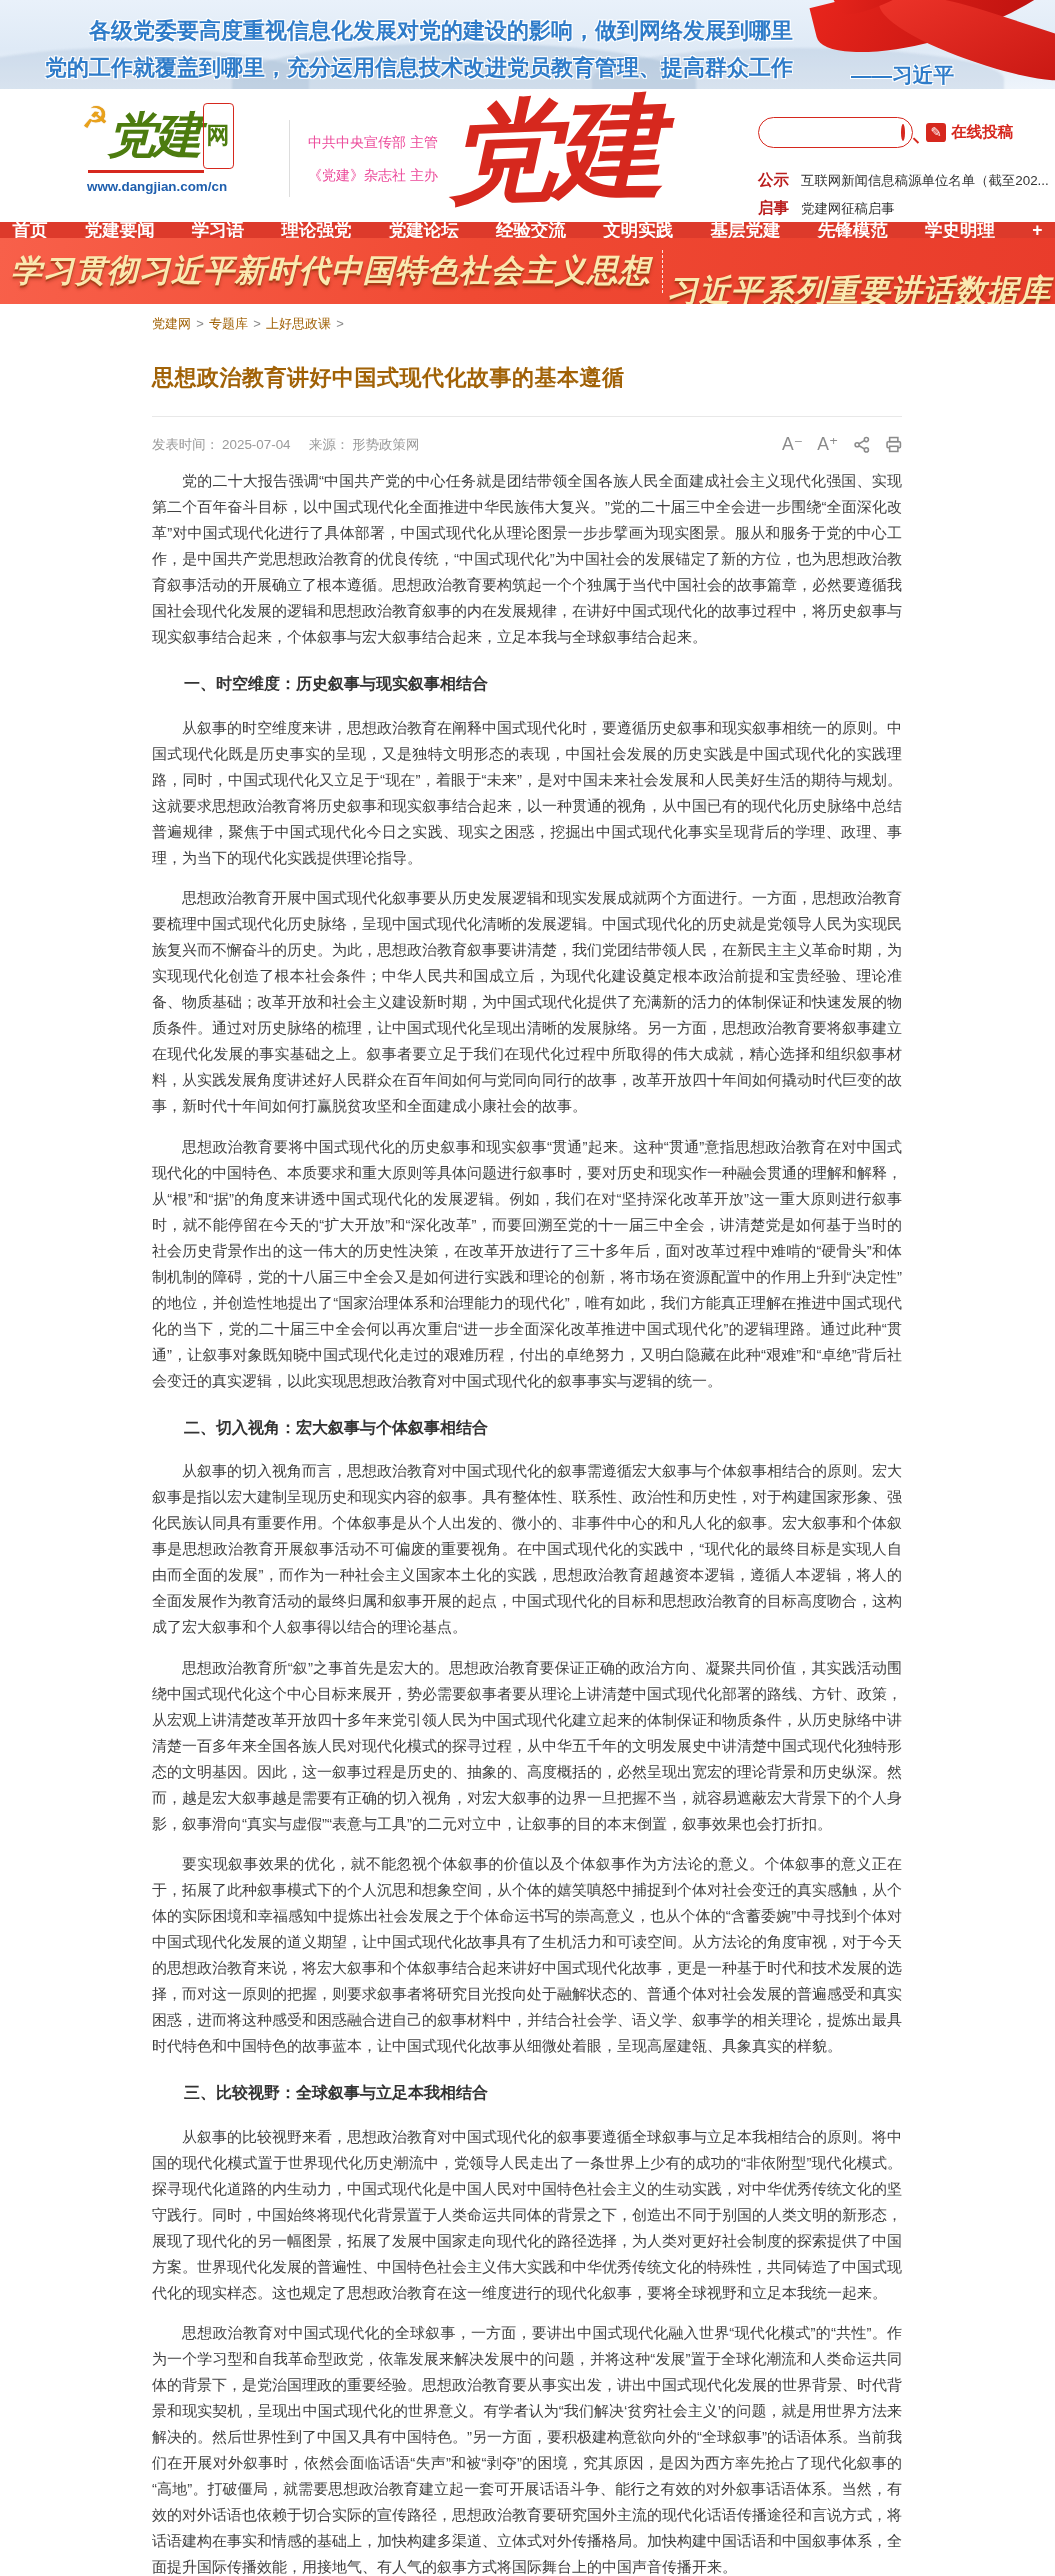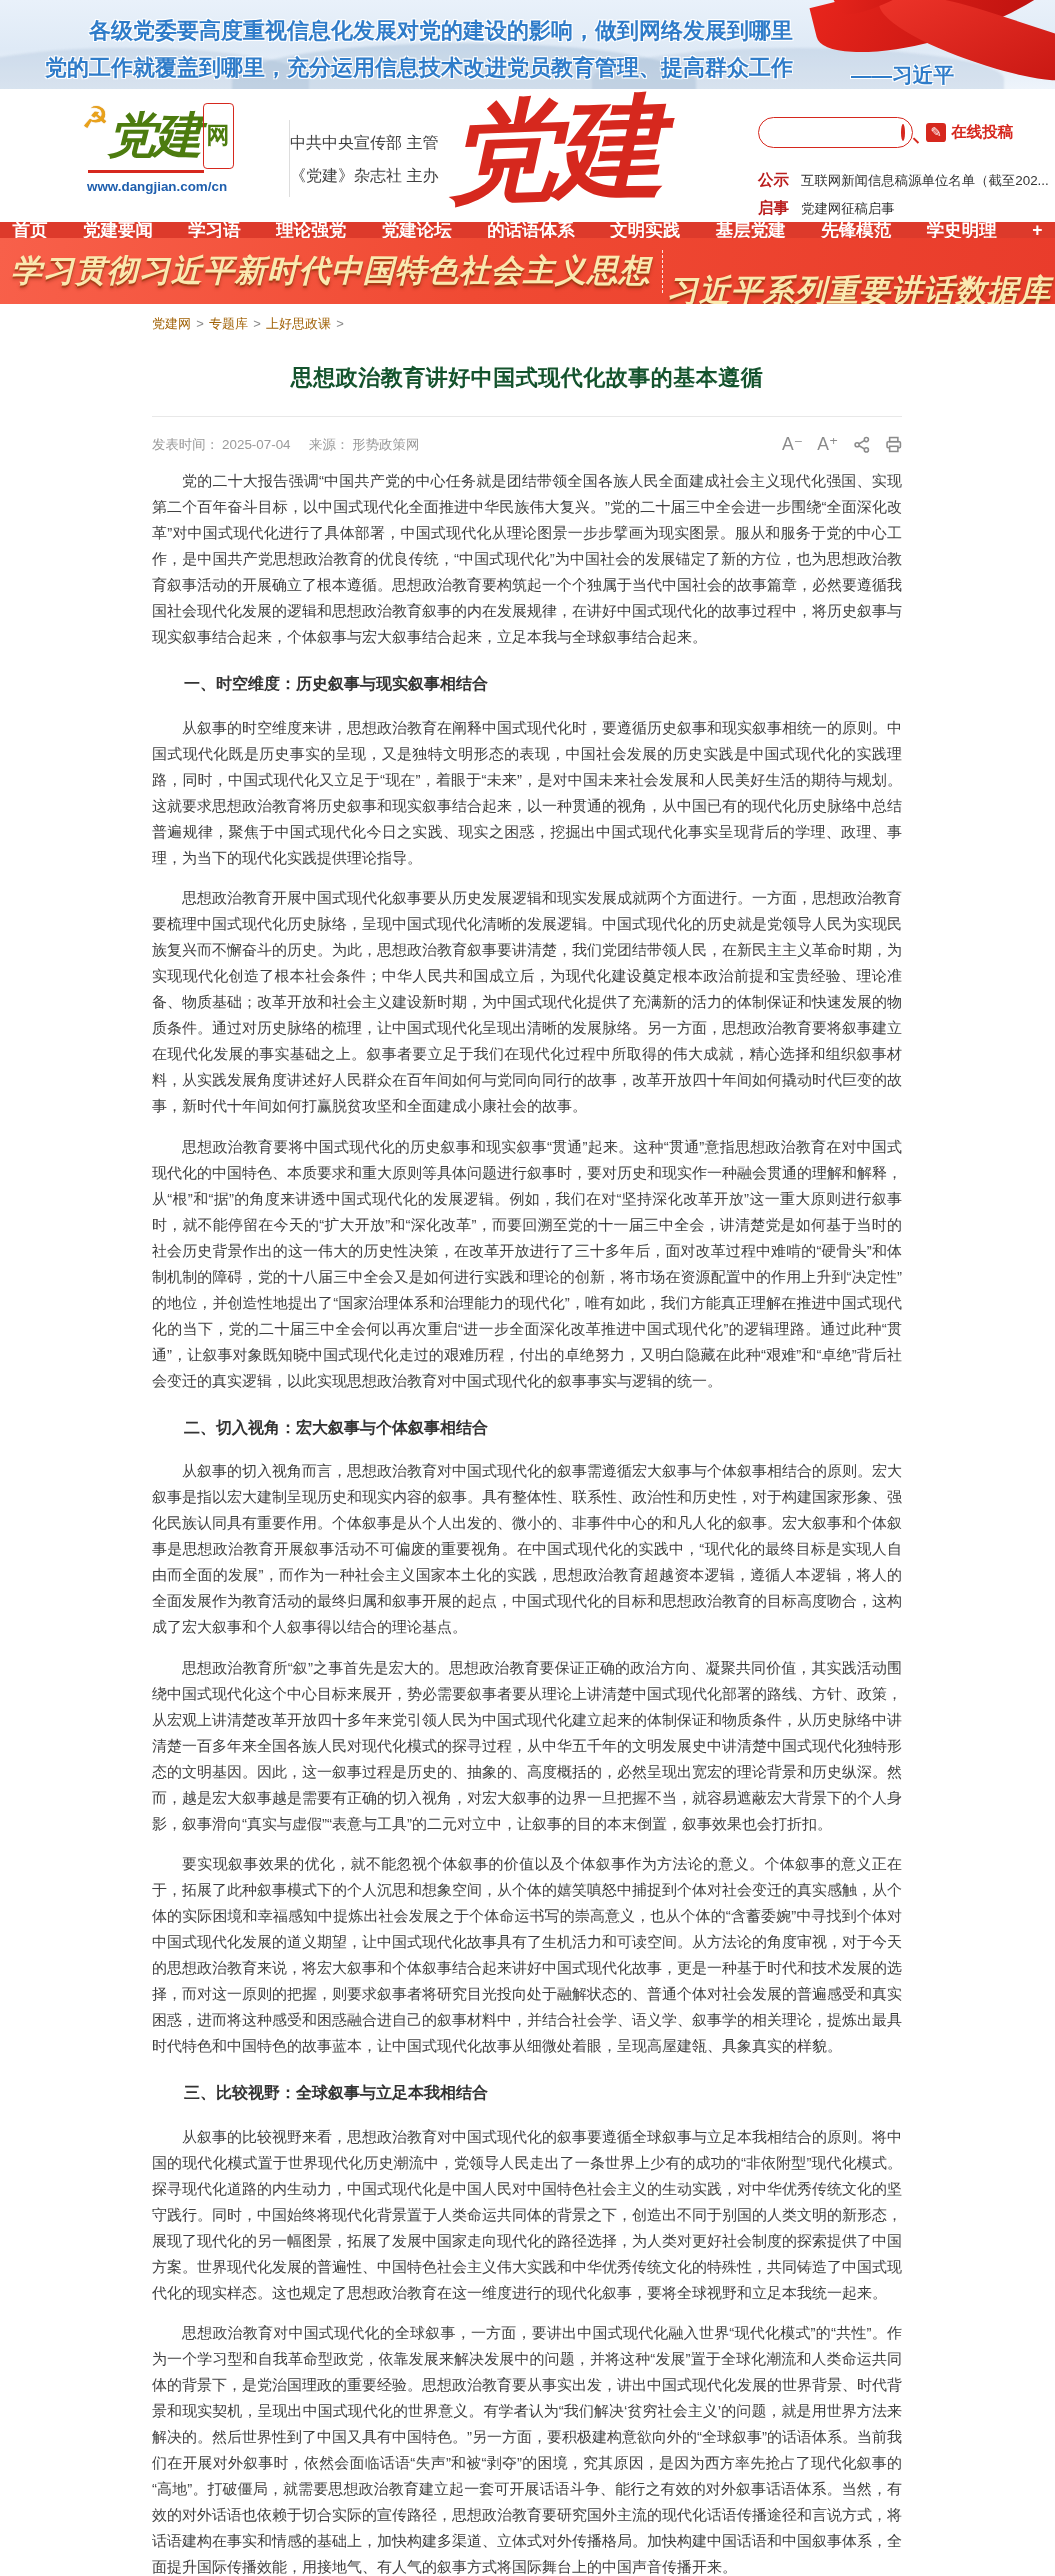--- a/index.html
+++ b/index.html
@@ -23,21 +23,21 @@
 
   
   .site-header{position:relative;height:133px;background:#fff;}
   .logo-block{position:absolute;left:87px;top:14.4px;}
   .emblem{position:absolute;left:-5.2px;top:-3.1px;font-size:30px;color:#e9a21a;text-shadow:0 0 1px #c87c10;}
   .logo-script{font-family:Liberation Serif, serif;font-style:italic;font-weight:bold;font-size:49px;color:#4d7c0f;letter-spacing:-3.1px;line-height:62px;padding-left:20.6px;}
   .logo-net{display:inline-block;font-style:normal;font-size:23px;letter-spacing:0;border:1.5px solid #d6281e;border-radius:4.1px;padding:1px 3.1px;vertical-align:9.3px;margin-left:3.1px;}
   .logo-underline{width:116px;height:3.1px;background:#d6281e;margin:1px 0 5.2px 1px;}
   .logo-url{font-size:13.4px;color:#1f5fae;font-weight:bold;}
   .header-divider{position:absolute;left:289px;top:31px;width:1px;height:77px;background:#ddd;}
-  .organizer-block{position:absolute;left:290px;top:37px;font-size:16px;color:#404040;line-height:33px;}
+  .organizer-block{position:absolute;left:308px;top:37px;font-size:14px;color:#ec4899;line-height:33px;}
   .center-logo{position:absolute;left:448px;top:-13.4px;font-family:"DejaVu Serif",serif;font-style:italic;font-weight:bold;font-size:111px;color:#d6281e;letter-spacing:-5.2px;transform:rotate(-2deg);}
   .search-row{position:absolute;left:758px;top:28px;display:flex;align-items:center;}
   .search-pill{width:155px;height:31px;border:1.5px solid #d6281e;border-radius:17.5px;display:flex;align-items:center;justify-content:flex-end;padding-right:7.2px;box-sizing:border-box;background:#fff;}
   .search-pill input{border:none;outline:none;flex:1;height:24px;font-size:13.4px;margin-left:9.3px;background:transparent;}
   .mag{width:13.4px;height:13.4px;border:2.1px solid #d6281e;border-radius:50%;position:relative;}
   .mag::after{content:"";position:absolute;width:2.1px;height:7.2px;background:#d6281e;transform:rotate(-45deg);left:12.4px;top:11.3px;}
   .submit-link{display:flex;align-items:center;margin-left:13.4px;color:#d6281e;font-size:15.5px;font-weight:bold;}
   .submit-icon{display:inline-flex;align-items:center;justify-content:center;width:19.6px;height:19.6px;background:#d6281e;color:#fff;border-radius:3.1px;font-size:13.4px;margin-right:5.2px;}
   .info-row{position:absolute;left:758px;display:flex;align-items:center;}
   .info-row.notice{top:81px;}
@@ -56,21 +56,21 @@
   .banner-cell.right{flex:0 0 392px;margin-top:39px;}
   .banner-divider{width:0;height:43px;border-left:1.5px dashed rgba(255,255,255,.85);}
 
   
   .breadcrumb{margin:11.3px 0 0 152px;font-size:13px;color:#666;}
   .breadcrumb a{color:#a16207;text-decoration:none;cursor:pointer;}
   .crumb-sep{margin:0 5.2px;color:#888;}
 
   
   .article{width:750px;margin:0 auto 0 152px;}
-  .article-title{margin:30px 0 0;text-align:center;font-size:22px;color:#14532d;font-weight:bold;letter-spacing:0.5px;}
+  .article-title{margin:30px 0 0;font-size:22px;color:#a16207;font-weight:bold;letter-spacing:0.5px;}
   .title-rule{border:none;border-top:1px solid #e8e8e8;margin:23px 0 0;}
   .meta-row{display:flex;align-items:center;margin-top:18.5px;}
   .meta-text{color:#9a9a9a;font-size:13.4px;}
   .meta-text b{font-weight:normal;margin-right:3.1px;}
   .meta-src{margin-left:18.5px;}
   .tools{margin-left:auto;display:flex;align-items:center;gap:14.4px;color:#8a8a8a;}
   .tool{font-size:17.5px;cursor:pointer;line-height:1;}
   .tool svg{display:block;}
   .article-body{margin-top:13.4px;}
   .article-body p.p{font-size:15px;line-height:26px;text-align:justify;text-indent:2em;margin:14.4px 0;color:#404040;}
@@ -126,21 +126,21 @@
       <span class="info-text">党建网征稿启事</span>
     </div>
   </div>
 
   <nav class="main-nav">
       <span class="nav-item">首页</span>
       <span class="nav-item">党建要闻</span>
       <span class="nav-item">学习语</span>
       <span class="nav-item">理论强党</span>
       <span class="nav-item">党建论坛</span>
-      <span class="nav-item">的话语体系</span>
+      <span class="nav-item">经验交流</span>
       <span class="nav-item">文明实践</span>
       <span class="nav-item">基层党建</span>
       <span class="nav-item">先锋模范</span>
       <span class="nav-item">学史明理</span>
       <span class="nav-item">+</span>
     </nav>
 
   <div class="banner-strip">
     <div class="banner-cell">学习贯彻习近平新时代中国特色社会主义思想</div>
     <div class="banner-divider"></div>

